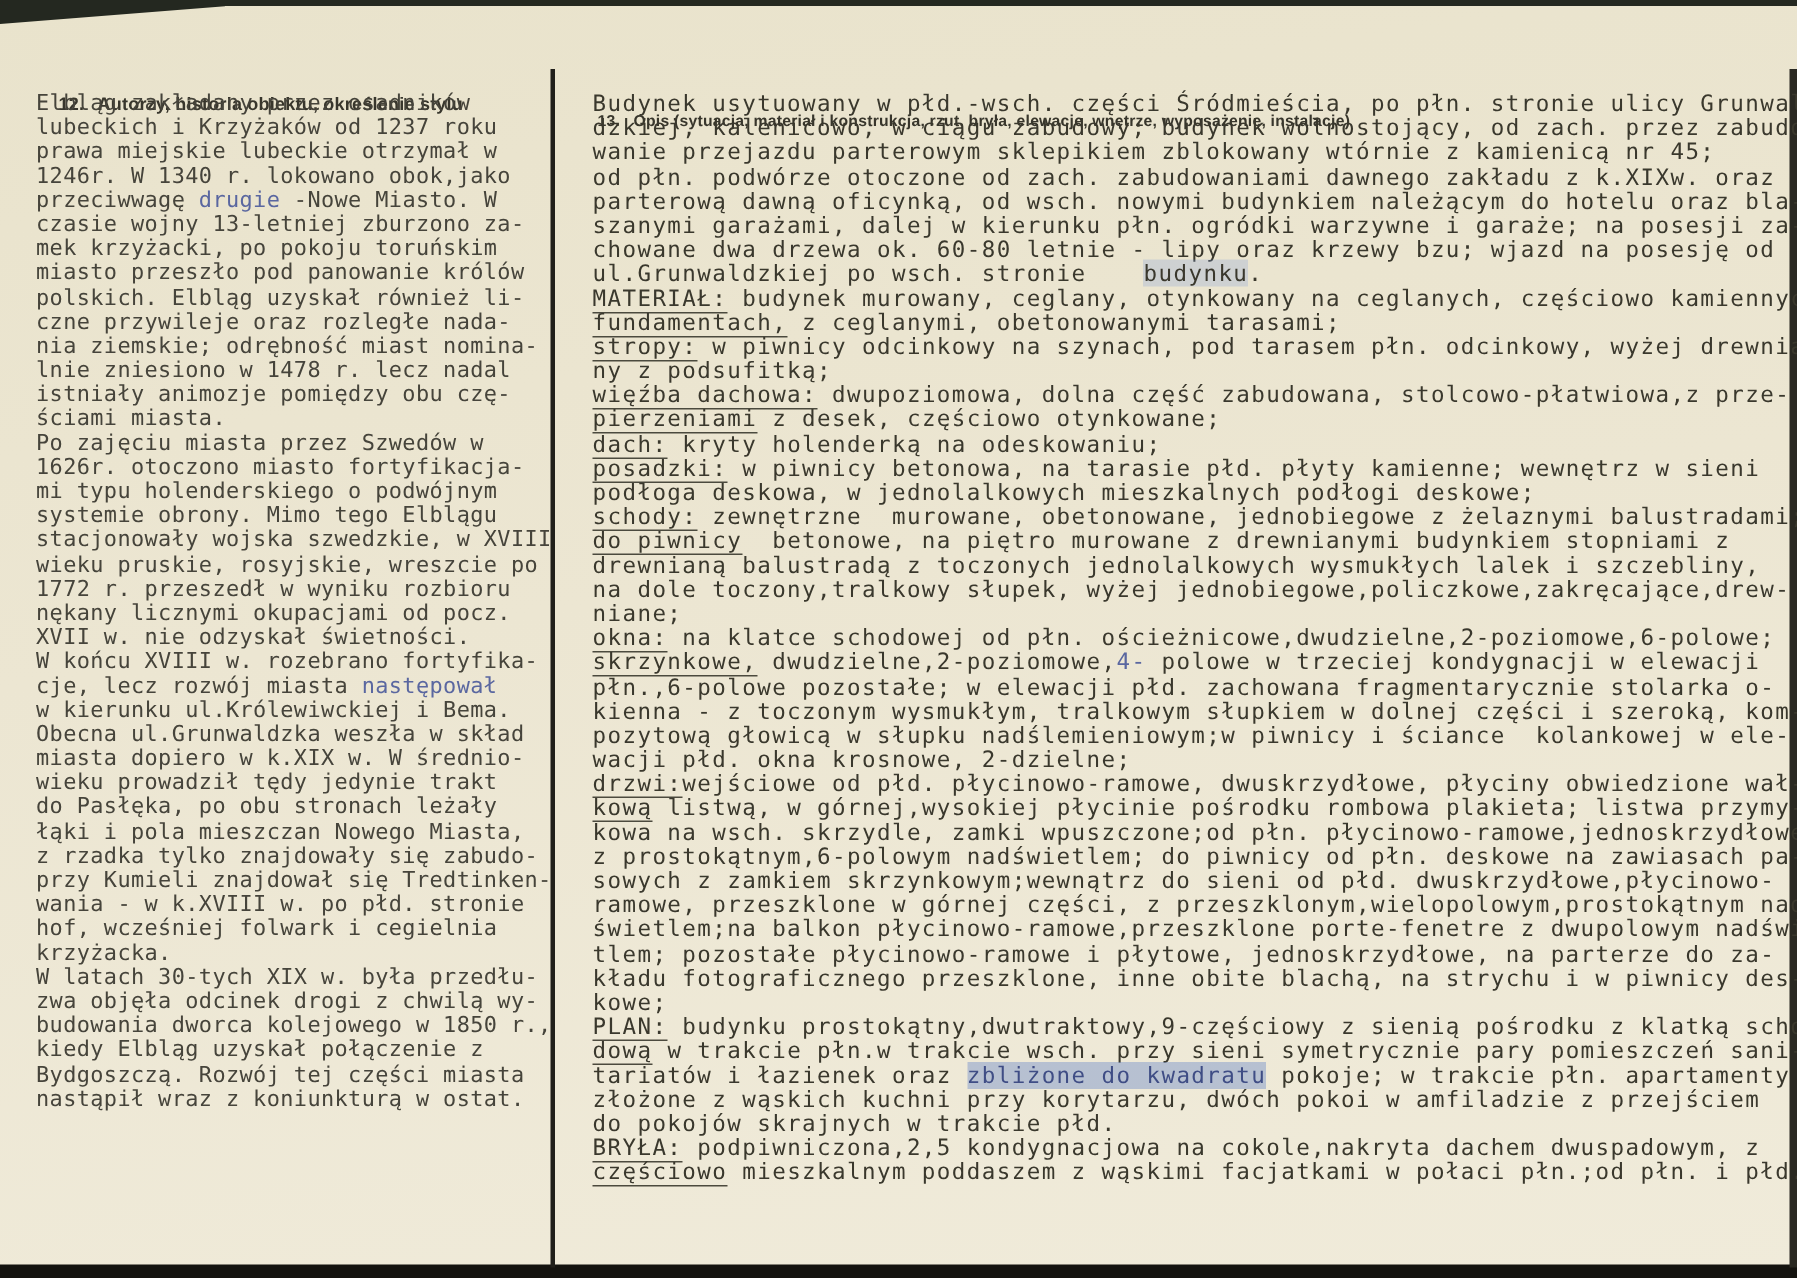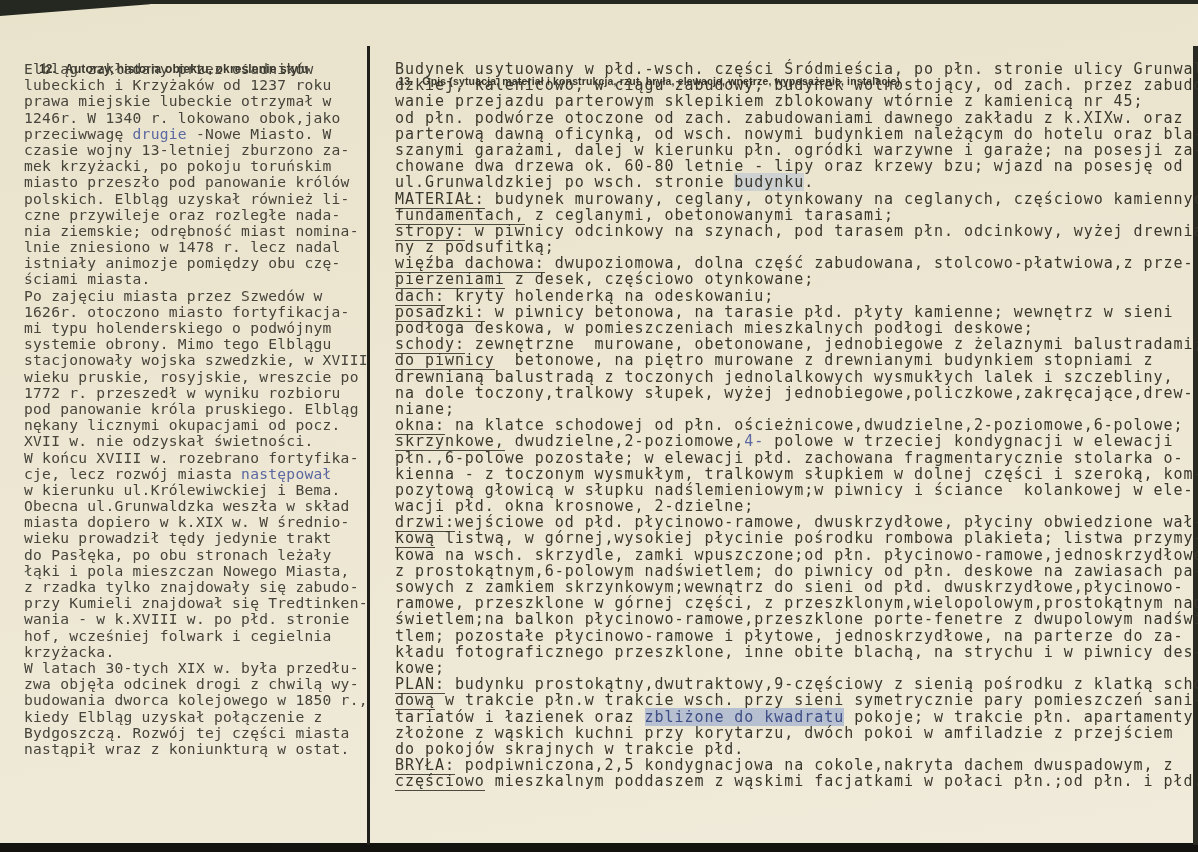--- a/index.html
+++ b/index.html
@@ -40,21 +40,21 @@
     color:#46443b;
   }
   .col-right {
     left:395px; top:61px; width:805px;
     font-size:15px; letter-spacing:.95px; line-height:16.2px;
     color:#3a382d;
   }
   .tline { white-space:pre; height:16.2px; }
   .u      { border-bottom:1.5px solid rgba(58,56,45,.9);text-align:right; }
   .blue   { color:#5a67a0; }
-  .hl     { background:rgba(120,150,215,.25); }
+  .hl     { background:rgba(120,150,215,.25);margin-left:28px; }
   .smudge { background:rgba(105,135,200,.42); color:#3f4d85; }
 </style>
 </head>
 <body>
 
 <div class="page">
 
   <div class="top-edge"></div>
   <div class="top-corner"></div>
   <div class="bottom-bar"></div>
@@ -84,21 +84,20 @@
       <div class="tline"><span>lnie zniesiono w 1478 r. lecz nadal</span></div>
       <div class="tline"><span>istniały animozje pomiędzy obu czę-</span></div>
       <div class="tline"><span>ściami miasta.</span></div>
       <div class="tline"><span>Po zajęciu miasta przez Szwedów w</span></div>
       <div class="tline"><span>1626r. otoczono miasto fortyfikacja-</span></div>
       <div class="tline"><span>mi typu holenderskiego o podwójnym</span></div>
       <div class="tline"><span>systemie obrony. Mimo tego Elblągu</span></div>
       <div class="tline"><span>stacjonowały wojska szwedzkie, w XVIII</span></div>
       <div class="tline"><span>wieku pruskie, rosyjskie, wreszcie po</span></div>
       <div class="tline"><span>1772 r. przeszedł w wyniku rozbioru</span></div>
-      <div class="tline"><span>pod panowanie króla pruskiego. Elbląg</span></div>
       <div class="tline"><span>nękany licznymi okupacjami od pocz.</span></div>
       <div class="tline"><span>XVII w. nie odzyskał świetności.</span></div>
       <div class="tline"><span>W końcu XVIII w. rozebrano fortyfika-</span></div>
       <div class="tline"><span>cje, lecz rozwój miasta </span><span class="blue">następował</span></div>
       <div class="tline"><span>w kierunku ul.Królewiwckiej i Bema.</span></div>
       <div class="tline"><span>Obecna ul.Grunwaldzka weszła w skład</span></div>
       <div class="tline"><span>miasta dopiero w k.XIX w. W średnio-</span></div>
       <div class="tline"><span>wieku prowadził tędy jedynie trakt</span></div>
       <div class="tline"><span>do Pasłęka, po obu stronach leżały</span></div>
       <div class="tline"><span>łąki i pola mieszczan Nowego Miasta,</span></div>
@@ -125,21 +124,21 @@
       <div class="tline"><span>chowane dwa drzewa ok. 60-80 letnie - lipy oraz krzewy bzu; wjazd na posesję od</span></div>
       <div class="tline"><span>ul.Grunwaldzkiej po wsch. stronie </span><span class="hl">budynku</span><span>.</span></div>
       <div class="tline"><span class="u">MATERIAŁ:</span><span> budynek murowany, ceglany, otynkowany na ceglanych, częściowo kamiennych</span></div>
       <div class="tline"><span class="u">fundamentach,</span><span> z ceglanymi, obetonowanymi tarasami;</span></div>
       <div class="tline"><span class="u">stropy:</span><span> w piwnicy odcinkowy na szynach, pod tarasem płn. odcinkowy, wyżej drewnia-</span></div>
       <div class="tline"><span>ny z podsufitką;</span></div>
       <div class="tline"><span class="u">więźba dachowa:</span><span> dwupoziomowa, dolna część zabudowana, stolcowo-płatwiowa,z prze-</span></div>
       <div class="tline"><span class="u">pierzeniami</span><span> z desek, częściowo otynkowane;</span></div>
       <div class="tline"><span class="u">dach:</span><span> kryty holenderką na odeskowaniu;</span></div>
       <div class="tline"><span class="u">posadzki:</span><span> w piwnicy betonowa, na tarasie płd. płyty kamienne; wewnętrz w sieni</span></div>
-      <div class="tline"><span>podłoga deskowa, w pomieszczeniach mieszkalnych podłogi deskowe;</span></div>
+      <div class="tline"><span>podłoga deskowa, w jednolalkowych mieszkalnych podłogi deskowe;</span></div>
       <div class="tline"><span class="u">schody:</span><span> zewnętrzne  murowane, obetonowane, jednobiegowe z żelaznymi balustradami;</span></div>
       <div class="tline"><span class="u">do piwnicy</span><span>  betonowe, na piętro murowane z drewnianymi budynkiem stopniami z</span></div>
       <div class="tline"><span>drewnianą balustradą z toczonych jednolalkowych wysmukłych lalek i szczebliny,</span></div>
       <div class="tline"><span>na dole toczony,tralkowy słupek, wyżej jednobiegowe,policzkowe,zakręcające,drew-</span></div>
       <div class="tline"><span>niane;</span></div>
       <div class="tline"><span class="u">okna:</span><span> na klatce schodowej od płn. ościeżnicowe,dwudzielne,2-poziomowe,6-polowe;</span></div>
       <div class="tline"><span class="u">skrzynkowe,</span><span> dwudzielne,2-poziomowe,</span><span class="blue">4-</span><span> polowe w trzeciej kondygnacji w elewacji</span></div>
       <div class="tline"><span>płn.,6-polowe pozostałe; w elewacji płd. zachowana fragmentarycznie stolarka o-</span></div>
       <div class="tline"><span>kienna - z toczonym wysmukłym, tralkowym słupkiem w dolnej części i szeroką, kom-</span></div>
       <div class="tline"><span>pozytową głowicą w słupku nadślemieniowym;w piwnicy i ściance  kolankowej w ele-</span></div>

